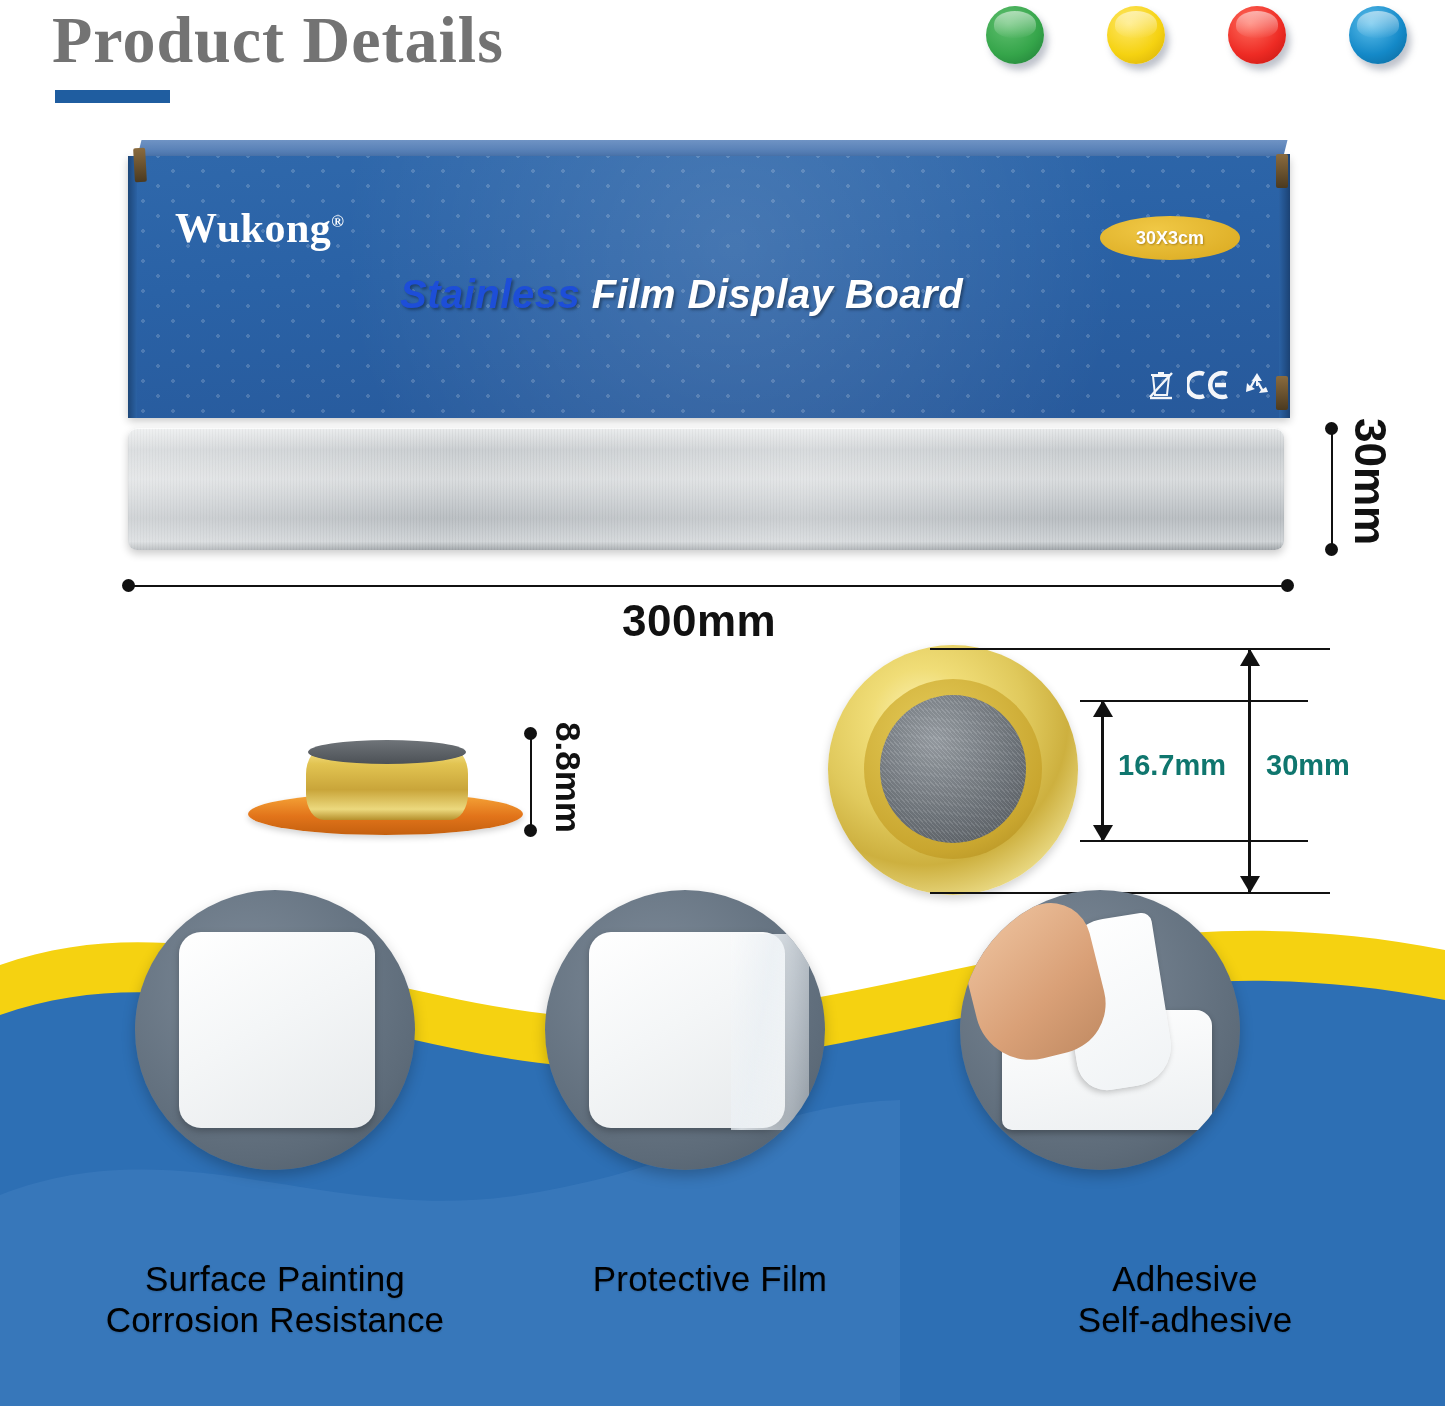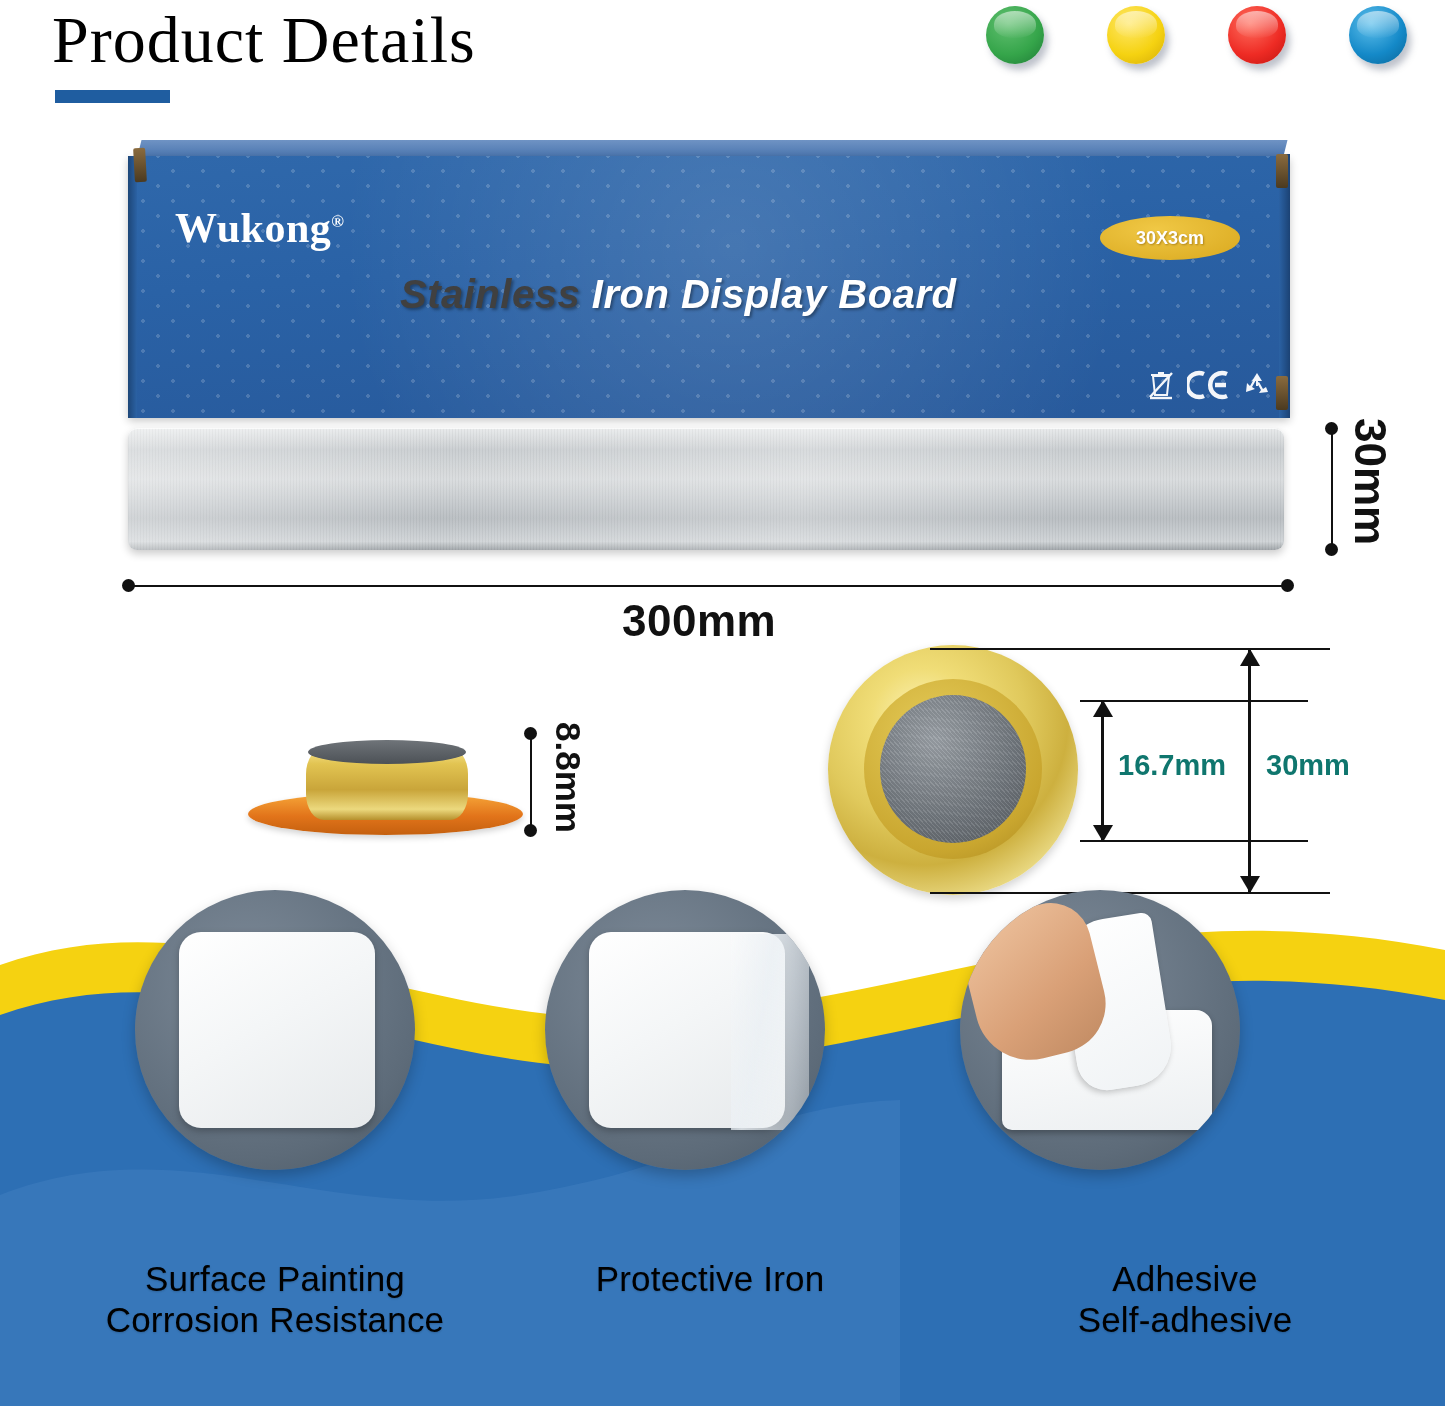--- a/index.html
+++ b/index.html
@@ -7,22 +7,22 @@
     width:1445px; height:1406px;
     background:#ffffff;
     font-family:"Liberation Sans", sans-serif;
     position:relative; overflow:hidden;
   }
 
   
   .page-title {
     position:absolute; left:52px; top:2px;
     font-family:"Liberation Serif", serif;
-    font-weight:normal; font-size:66px; letter-spacing:1px;
-    color:#000000; white-space:nowrap;
+    font-weight:bold; font-size:66px; letter-spacing:1px;
+    color:#737373; white-space:nowrap;
   }
   .title-underline {
     position:absolute; left:55px; top:90px;
     width:115px; height:13px; background:#1F5DA0;
   }
 
   .dot-row { position:absolute; right:38px; top:6px; display:flex; gap:63px; }
   .color-dot {
     width:58px; height:58px; border-radius:50%;
     position:relative;
@@ -78,21 +78,21 @@
     font-size:42px; color:#ffffff; letter-spacing:.5px;
   }
   .brand sup { font-size:17px; vertical-align:super; }
 
   .tagline {
     position:absolute; left:400px; top:272px;
     font-size:40px; font-weight:bold; font-style:italic;
     letter-spacing:.5px; white-space:nowrap;
     text-shadow:2px 2px 3px rgba(0,0,0,.35);
   }
-  .tagline .hl { color:#404040;margin-top:40px; }
+  .tagline .hl { color:#1d4ed8;margin-top:40px; }
   .tagline .wh { color:#ffffff; }
 
   .size-badge {
     position:absolute; left:1100px; top:216px;
     width:140px; height:44px; border-radius:50%;
     background:radial-gradient(ellipse at 40% 30%, #f0c845, #d9a81e);
     display:flex; align-items:center; justify-content:center;
     color:#ffffff; font-size:18px; font-weight:bold;
     text-shadow:1px 1px 2px rgba(120,80,0,.5);
   }
@@ -237,21 +237,21 @@
   <div class="tab left"></div>
   <div class="tab right1"></div>
   <div class="tab right2"></div>
 </div>
 
 <div class="brand">
   <span>Wukong</span><sup>®</sup>
 </div>
 
 <div class="tagline">
-  <span class="hl">Stainless</span><span class="wh"> Iron Display Board</span>
+  <span class="hl">Stainless</span><span class="wh"> Film Display Board</span>
 </div>
 
 <div class="size-badge">30X3cm</div>
 
 <div class="certs">
   <svg width="26" height="30" viewBox="0 0 26 30">
     <path d="M5 6 h16 l-2 19 h-12 z" fill="none" stroke="#fff" stroke-width="2"></path>
     <path d="M3 5 h20" stroke="#fff" stroke-width="2"></path>
     <path d="M10 2 h6 v3 h-6 z" fill="#fff"></path>
     <path d="M2 27 L24 3" stroke="#fff" stroke-width="2.4"></path>
@@ -347,18 +347,18 @@
     <div style="position:absolute; left:108px; top:28px; width:96px; height:170px; border-radius:48px 10px 40px 30px; background:linear-gradient(160deg,#ffffff,#f0f3f5); transform:rotate(-9deg); box-shadow:-2px 2px 6px rgba(0,0,0,.22);"></div>
     <div style="position:absolute; left:10px; top:18px; width:130px; height:150px; border-radius:60px 40px 50px 55px; background:linear-gradient(150deg,#f0c6a2,#d9a077 60%,#c08a62); transform:rotate(-14deg);"></div>
   </div>
 </div>
 
 <div class="caption" style="left:35px; top:1258px; width:480px;">
   <div>Surface Painting</div>
   <div>Corrosion Resistance</div>
 </div>
 <div class="caption" style="left:545px; top:1258px; width:330px;">
-  <div>Protective Iron</div>
+  <div>Protective Film</div>
 </div>
 <div class="caption" style="left:1020px; top:1258px; width:330px;">
   <div>Adhesive</div>
   <div>Self-adhesive</div>
 </div>
 
 </body></html>

